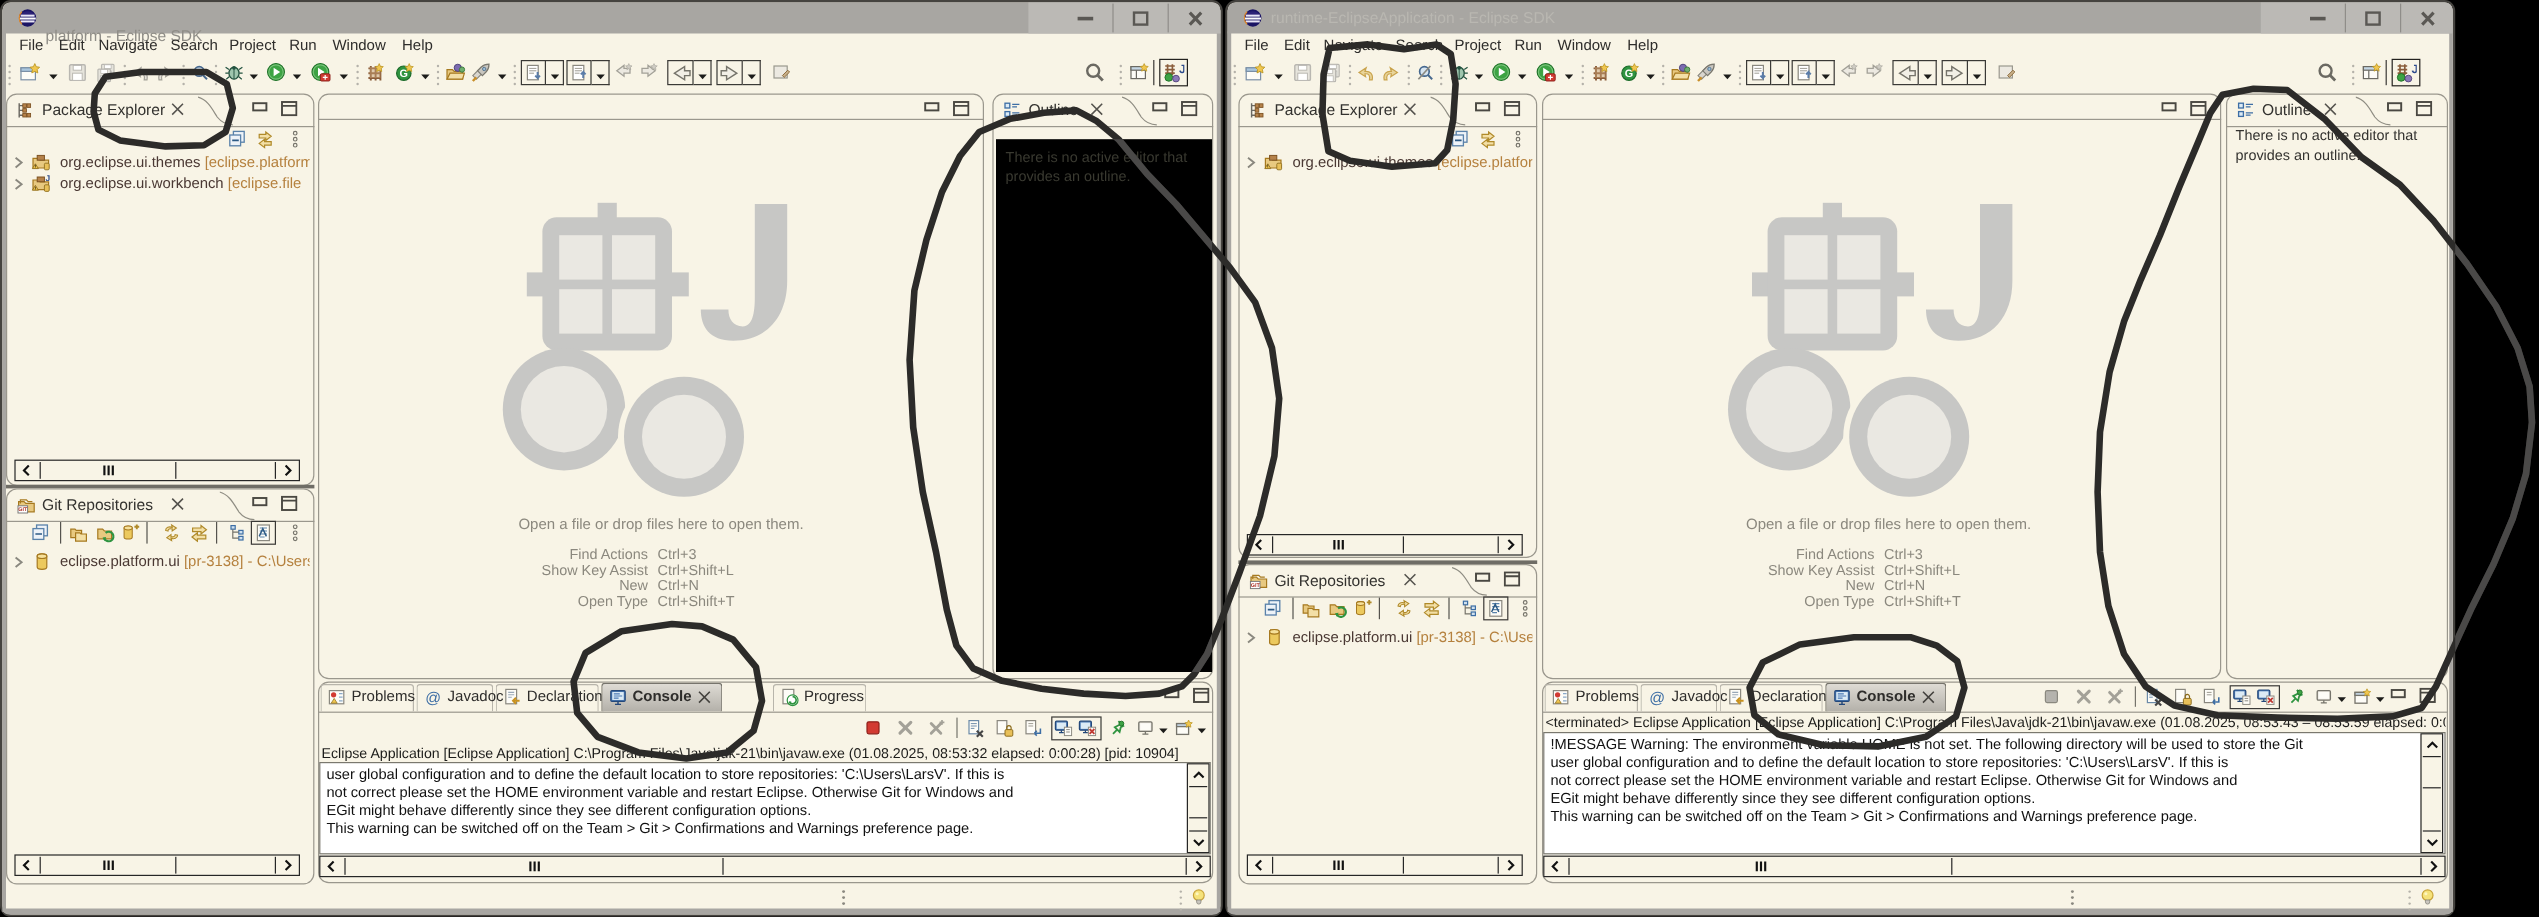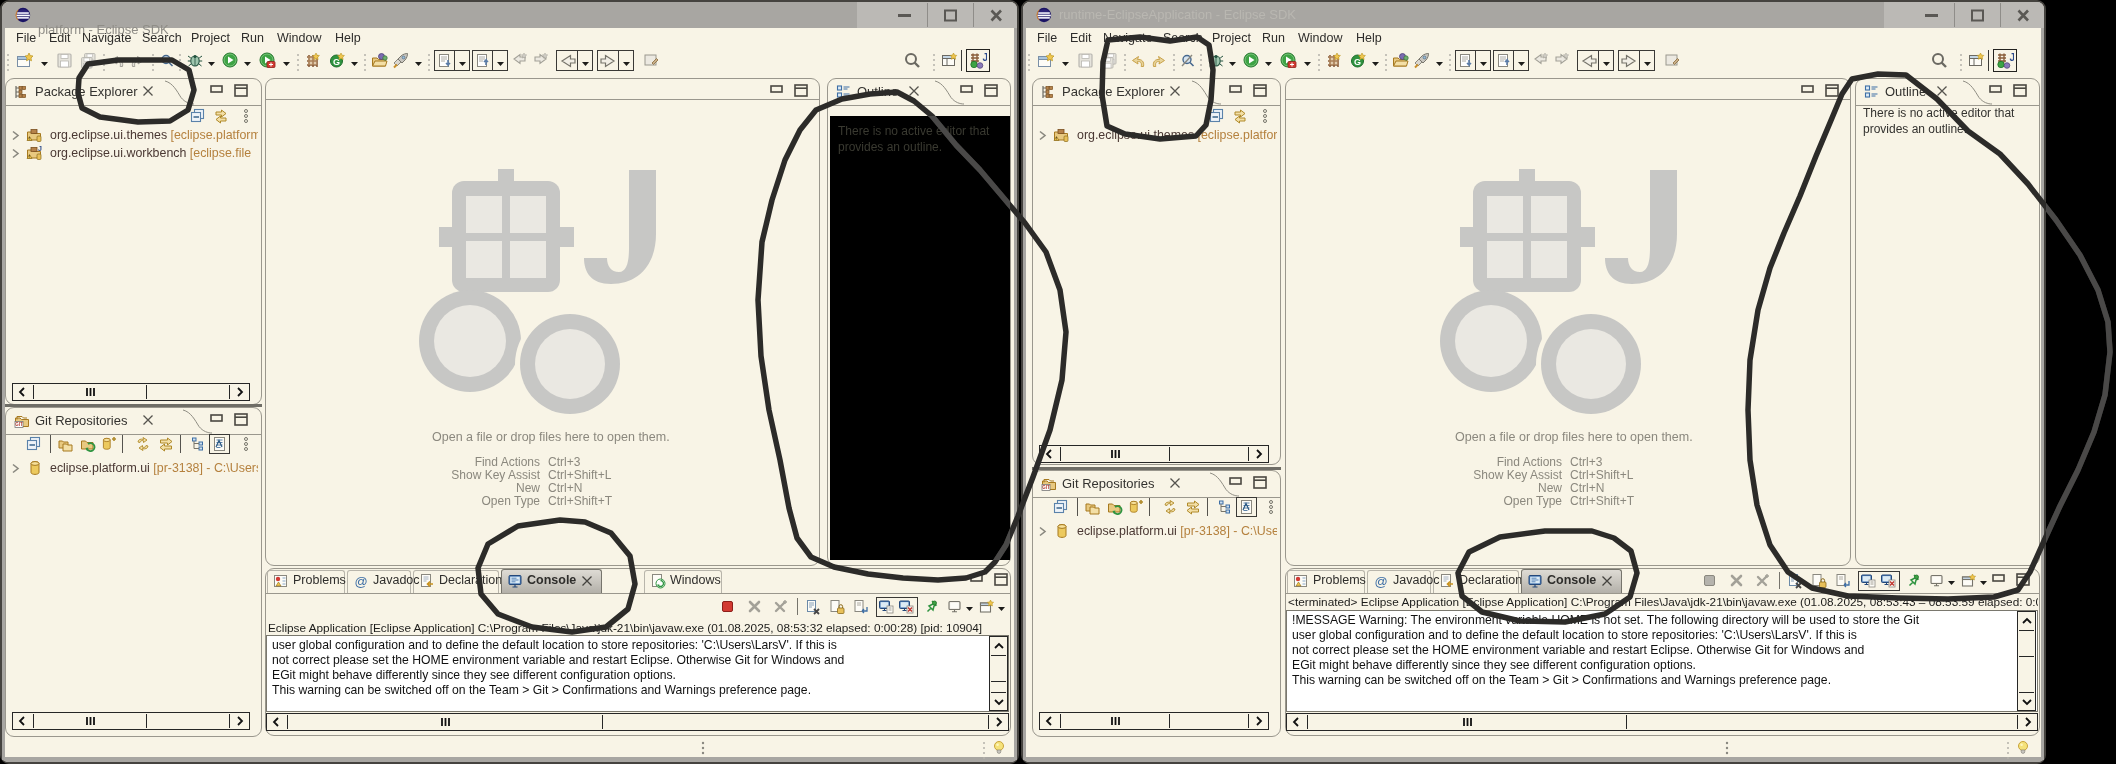--- a/index.html
+++ b/index.html
@@ -744,21 +744,21 @@
       <svg style="position:absolute;left:580.6px;top:575px;" width="12" height="12" viewBox="0 0 12 12">
         <path d="M1.5 1.5 L10.5 10.5 M10.5 1.5 L1.5 10.5" stroke="#44423e" stroke-width="1.3"></path>
       </svg>
       <div style="position:absolute;left:644px;top:570px;width:78px;height:23px;border:1px solid #b8b5ab;border-bottom:none;border-radius:3px 3px 0 0;box-sizing:border-box;"></div>
       <svg style="position:absolute;left:650px;top:573px;" width="16" height="16" viewBox="0 0 16 16">
         <rect x="2.5" y="1.5" width="9" height="12" fill="#fdfcf7" stroke="#8a887f" stroke-width="1"></rect>
         <circle cx="10.5" cy="10.5" r="4.5" fill="#fff" stroke="#2f9440" stroke-width="1"></circle>
         <path d="M10.5 7.5 a3 3 0 1 1 -2.6 4.5" fill="none" stroke="#2f9440" stroke-width="1.4"></path>
         <path d="M8 13.5 l-.6-2.2 2.2 .4z" fill="#2f9440"></path>
       </svg>
-      <div style="position:absolute;left:670px;top:573px;font-size:12.5px;color:#2e2d2b;font-weight:normal;white-space:nowrap;">Windows</div>
+      <div style="position:absolute;left:670px;top:573px;font-size:12.5px;color:#2e2d2b;font-weight:normal;white-space:nowrap;">Progress</div>
       <svg style="position:absolute;left:970px;top:573px;" width="14" height="13" viewBox="0 0 14 13">
         <rect x="1" y="2" width="11" height="6" fill="#f8f4e6" stroke="#4a4842" stroke-width="1.6"></rect>
       </svg>
       <svg style="position:absolute;left:994px;top:573px;" width="14" height="13" viewBox="0 0 14 13">
         <rect x="1" y="1" width="12" height="11" fill="#f8f4e6" stroke="#4a4842" stroke-width="1.6"></rect>
         <line x1="1" y1="4.2" x2="13" y2="4.2" stroke="#4a4842" stroke-width="1.6"></line>
       </svg>
       <svg style="position:absolute;left:720px;top:599px;" width="15" height="15" viewBox="0 0 15 15">
         <rect x="2.5" y="2.5" width="10" height="10" rx="1.5" fill="#d23a32" stroke="#8d1f1a" stroke-width="1"></rect>
       </svg>

